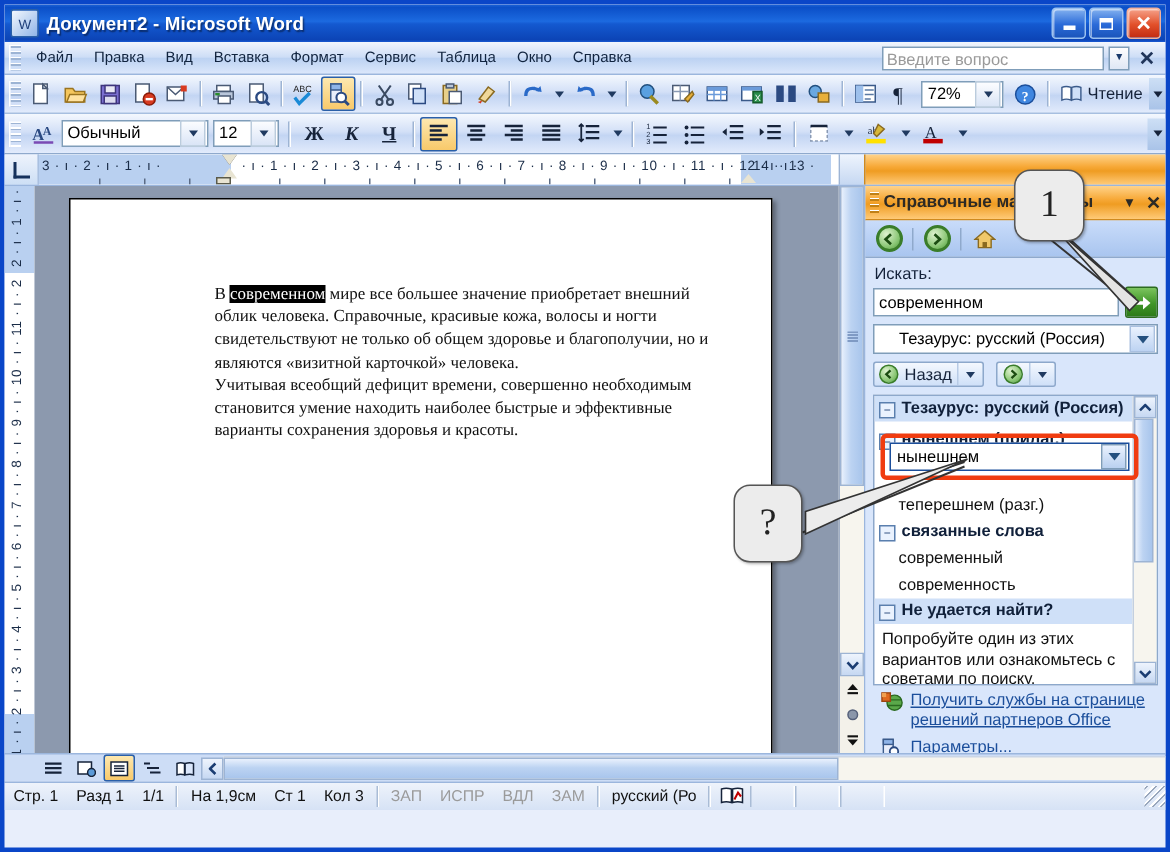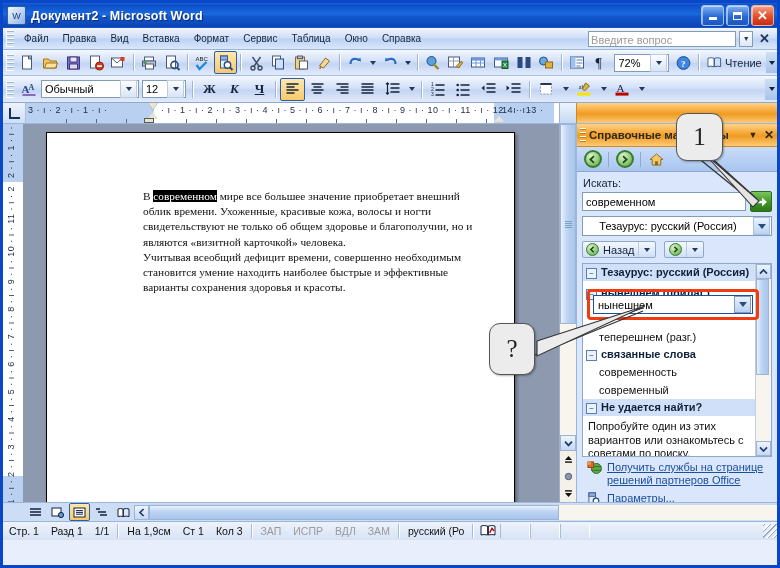--- a/index.html
+++ b/index.html
@@ -603,21 +603,21 @@
     <div class="vruler">
       <div class="vr-shade" style="top:0;height:58px"></div>
       <div class="vr-shade" style="top:352px;height:30px"></div>
       <div class="vr-txt" style="top:2px">2 · ı · 1 · ı ·</div>
       <div class="vr-txt" style="top:62px">· ı · 1 · ı · 2 · ı · 3 · ı · 4 · ı · 5 · ı · 6 · ı · 7 · ı · 8 · ı · 9 · ı · 10 · ı · 11 · ı · 2</div>
     </div>
 
     <div class="docarea">
       <div class="page">
         <div class="doctext">
-          <p><span>В </span><span class="sel">современном</span><span> мире все большее значение приобретает внешний облик времени. Ухоженные, красивые кожа, волосы и ногти свидетельствуют не только об общем здоровье и благополучии, но и являются «визитной карточкой» человека.</span></p>
+          <p><span>В </span><span class="sel">современном</span><span> мире все большее значение приобретает внешний облик человека. Справочные, красивые кожа, волосы и ногти свидетельствуют не только об общем здоровье и благополучии, но и являются «визитной карточкой» человека.</span></p>
           <p>Учитывая всеобщий дефицит времени, совершенно необходимым становится умение находить наиболее быстрые и эффективные варианты сохранения здоровья и красоты.</p>
         </div>
       </div>
     </div>
 
     <div class="vscroll">
       <div class="sc-track">
         <div class="sc-thumb">
             <div class="thumb-grip"></div>
           </div>
@@ -734,22 +734,22 @@
             <div class="res-sub" style="margin-top:4px">
               <div class="minus">−</div>
               <div class="res-sub-t">нынешнем (прилаг.)</div>
             </div>
             <div style="height:26px"></div>
             <div class="res-item">теперешнем (разг.)</div>
             <div class="res-sub">
               <div class="minus">−</div>
               <div class="res-sub-t">связанные слова</div>
             </div>
+            <div class="res-item">современный</div>
             <div class="res-item">современность</div>
-            <div class="res-item">современный</div>
             <div class="res-sec">
               <div class="minus">−</div>
               <div class="res-sec-t">Не удается найти?</div>
             </div>
             <div style="padding:4px 4px 0 5px;font-size:11px;line-height:13.5px;color:#111">Попробуйте один из этих вариантов или ознакомьтесь с советами по поиску,</div>
           </div>
           <div class="res-scroll">
             <div class="rs-btn">
               <svg width="9" height="6" viewBox="0 0 9 6">
                   <path d="M1 4.6 L4.5 1 L8 4.6" fill="none" stroke="#1b3d72" stroke-width="1.7"></path>

